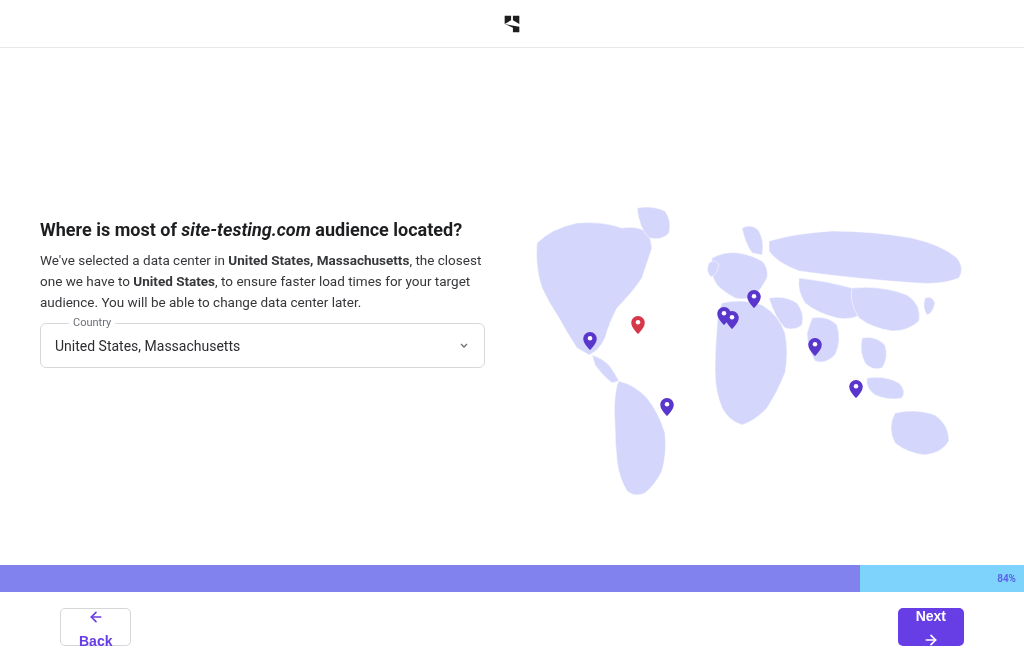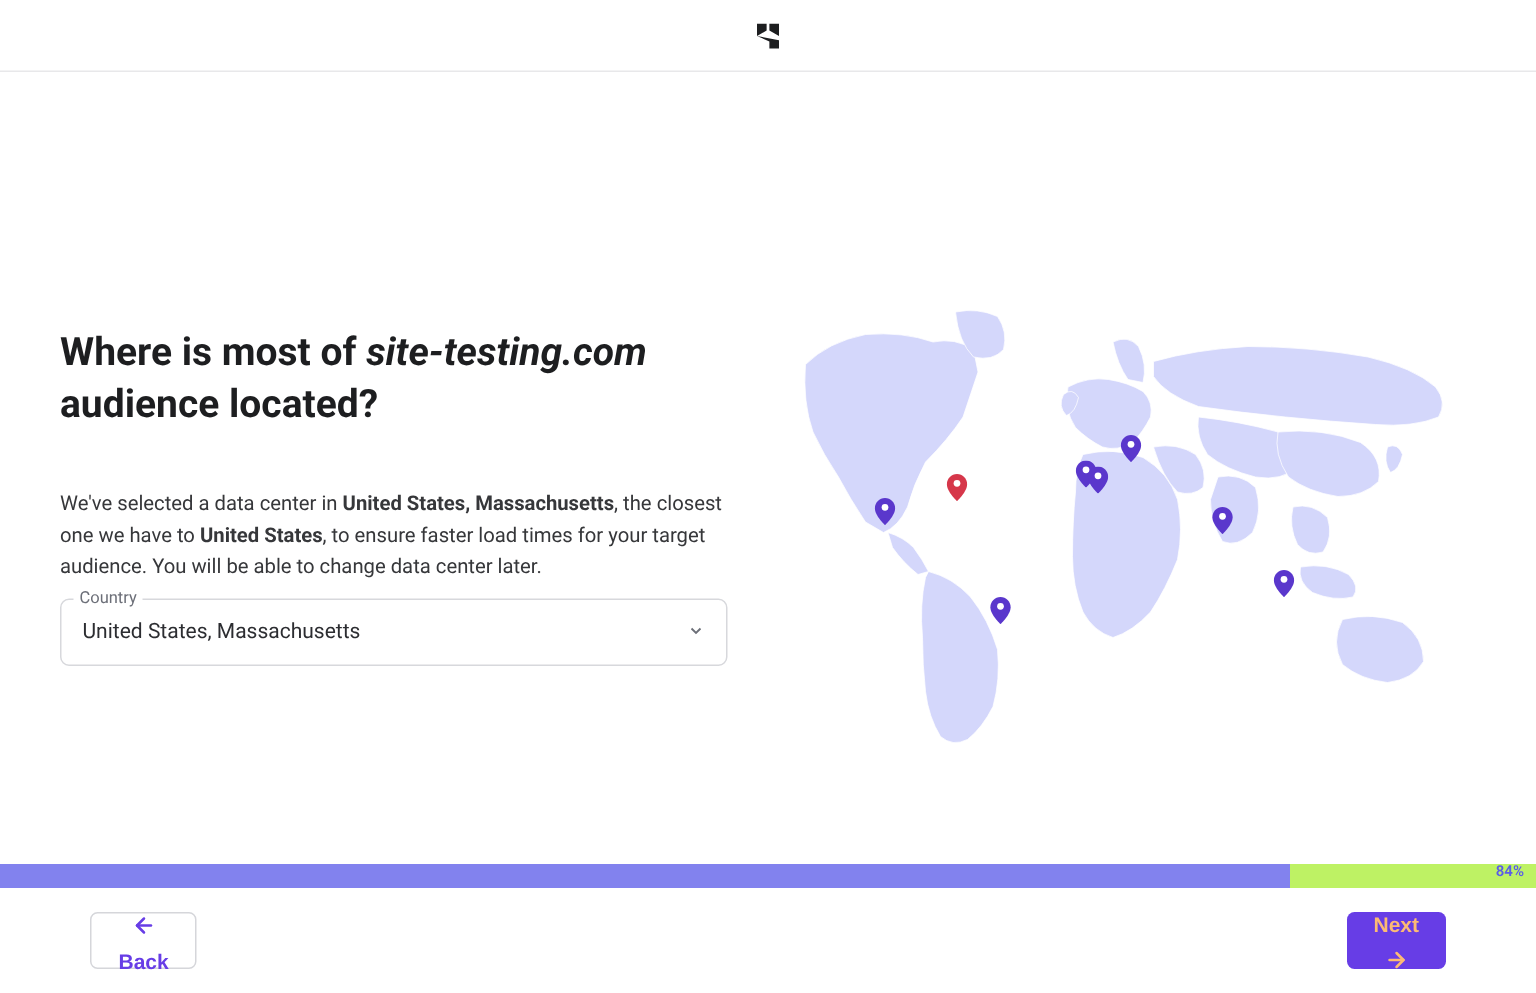--- a/index.html
+++ b/index.html
@@ -30,25 +30,25 @@
     .main {
       display: flex;
       padding: 50px 40px 0 40px;
       gap: 20px;
     }
     .left {
       flex: 0 0 445px;
       padding-top: 120px;
     }
     .title {
-      font-size: 26px;
+      font-size: 18px;
       font-weight: 700;
       color: #1d1e20;
       line-height: 1.35;
-      margin-bottom: 38px;
+      margin-bottom: 8px;
     }
     .title .site {
       font-style: italic;
     }
     .desc {
       font-size: 13.5px;
       color: #36373a;
       line-height: 1.55;
       margin-bottom: 10px;
     }
@@ -61,21 +61,21 @@
       border-radius: 6px;
       height: 45px;
       display: flex;
       align-items: center;
       padding: 0 14px;
       cursor: pointer;
     }
     .select-label {
       position: absolute;
       top: -8px;
-      left: 8px;
+      left: 28px;
       background: #fff;
       padding: 0 4px;
       font-size: 11px;
       color: #6c6f78;
     }
     .select-value {
       font-size: 14px;
       color: #2c2d31;
     }
     .select-chevron {
@@ -105,23 +105,24 @@
       position: absolute;
       width: 14px;
       height: 18px;
       transform: translate(-50%, -100%);
     }
     .progress-bar {
       position: absolute;
       bottom: 70px;
       left: 0;
       right: 0;
-      height: 16px;
-      background: #bef264;
-      display: flex;
+      height: 27px;
+      background: #7dd3fc;
+      display: flex;
+      align-items: center;
     }
     .progress-fill {
       height: 100%;
       background: #8282ee;
       width: 84%;
     }
     .progress-label {
       position: absolute;
       right: 8px;
       font-size: 10px;
@@ -152,21 +153,21 @@
       flex-direction: column;
     }
     .btn-back {
       background: #fff;
       border: 1px solid #d5d6da;
       color: #673de6;
     }
     .btn-next {
       background: #673de6;
       border: none;
-      color: #fdba74;
+      color: #ffffff;
       margin-left: 40px;
     }
     .arrow-icon {
       display: inline-flex;
     }
   </style>
 </head>
 <body>
 
 <div class="header">

